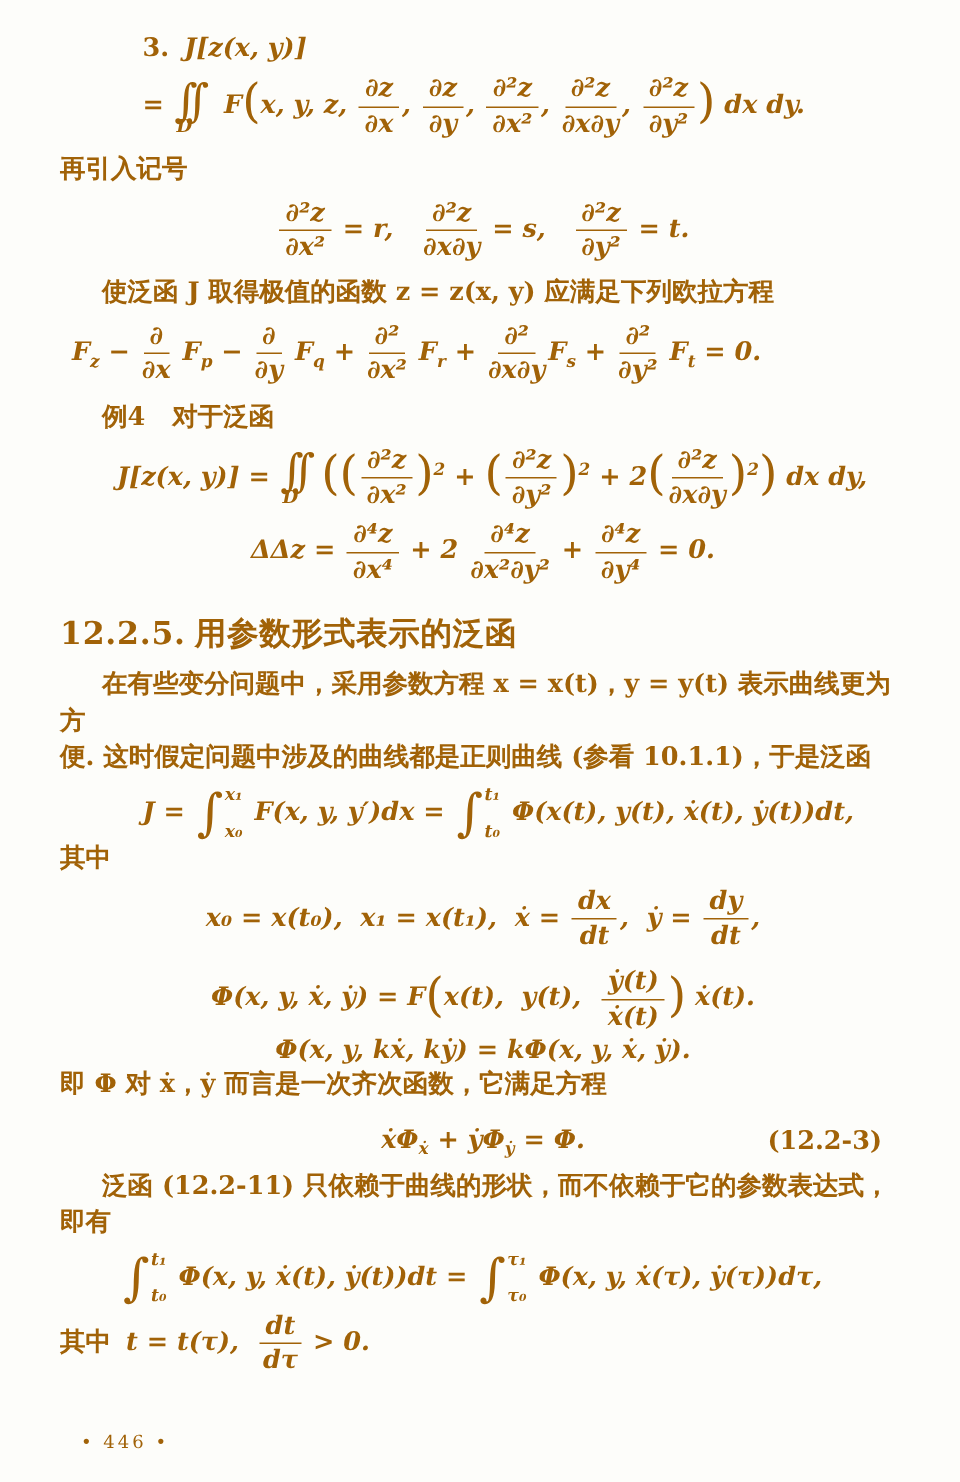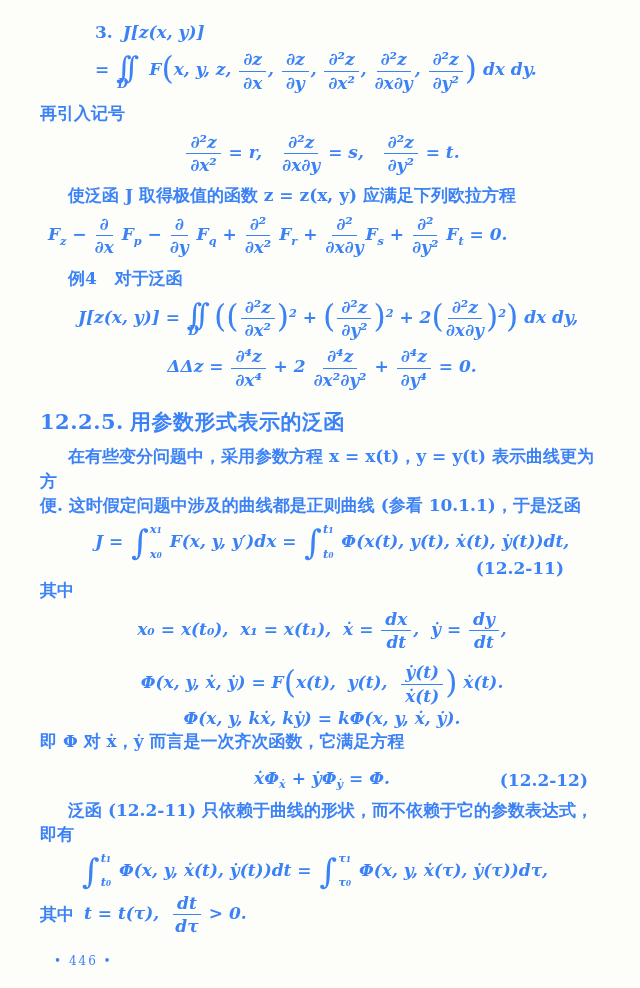--- a/index.html
+++ b/index.html
@@ -1,21 +1,21 @@
 <!DOCTYPE html>
 <html><head>
 <meta charset="utf-8">
 <style>
   html,body { margin:0; padding:0; background:#ffffff; }
   .page {
     position:relative;
     width:640px; height:988px;
     box-sizing:border-box;
     background:#fdfdfa;
-    color:#3b82f6;
+    color:#a16207;
     font-family:"DejaVu Serif","Liberation Serif",serif;
     font-size:17px;
     padding:20px 36px 0 40px;
     overflow:hidden;
   }
   .cjk { font-weight:700; line-height:1.45; }
   .ind { text-indent:28px; }
   .math {
     font-style:italic; font-weight:600;
     white-space:pre-wrap; line-height:1.25;
@@ -84,36 +84,35 @@
   <div class="eq math center">ΔΔz = <span class="frac"><span class="fn">∂⁴z</span><span class="fd">∂x⁴</span></span> + 2 <span class="frac"><span class="fn">∂⁴z</span><span class="fd">∂x²∂y²</span></span> + <span class="frac"><span class="fn">∂⁴z</span><span class="fd">∂y⁴</span></span> = 0.</div>
 
   <div class="sec-h">
     <span class="sec-no">12.2.5.</span><span>用参数形式表示的泛函</span>
   </div>
 
   <div class="cjk ind" style="margin-top:8px">在有些变分问题中，采用参数方程 x = x(t)，y = y(t) 表示曲线更为方</div>
   <div class="cjk">便. 这时假定问题中涉及的曲线都是正则曲线 (参看 10.1.1)，于是泛函</div>
 
   <div class="eq math l55">J = <span class="il"><span class="isym">∫</span><span class="ilims"><span class="ihi">x₁</span><span class="ilo">x₀</span></span></span> F(x, y, y′)dx = <span class="il"><span class="isym">∫</span><span class="ilims"><span class="ihi">t₁</span><span class="ilo">t₀</span></span></span> Φ(x(t), y(t), ẋ(t), ẏ(t))dt,</div>
-  <div class="lbl-line">(12.2-11)</div>
 
   <div class="cjk">其中</div>
 
   <div class="eq math center">x₀ = x(t₀),  x₁ = x(t₁),  ẋ = <span class="frac"><span class="fn">dx</span><span class="fd">dt</span></span>,  ẏ = <span class="frac"><span class="fn">dy</span><span class="fd">dt</span></span>,</div>
 
   <div class="eq math center" style="margin-top:10px">Φ(x, y, ẋ, ẏ) = F<span class="bp">(</span>x(t),  y(t),  <span class="frac"><span class="fn">ẏ(t)</span><span class="fd">ẋ(t)</span></span><span class="bp">)</span> ẋ(t).</div>
 
 
   <div class="eq math center" style="margin-top:2px">Φ(x, y, kẋ, kẏ) = kΦ(x, y, ẋ, ẏ).</div>
 
   <div class="cjk">即 Φ 对 ẋ，ẏ 而言是一次齐次函数，它满足方程</div>
 
   <div class="eqrow">
     <div class="eq math center" style="margin-top:14px">ẋΦ<sub>ẋ</sub> + ẏΦ<sub>ẏ</sub> = Φ.</div>
-    <span class="eqlabel">(12.2-12)</span>
+    <span class="eqlabel">(12.2-3)</span>
   </div>
 
   <div class="cjk ind" style="margin-top:6px">泛函 (12.2-11) 只依赖于曲线的形状，而不依赖于它的参数表达式，即有</div>
 
   <div class="eq math l40"><span class="il"><span class="isym">∫</span><span class="ilims"><span class="ihi">t₁</span><span class="ilo">t₀</span></span></span> Φ(x, y, ẋ(t), ẏ(t))dt = <span class="il"><span class="isym">∫</span><span class="ilims"><span class="ihi">τ₁</span><span class="ilo">τ₀</span></span></span> Φ(x, y, ẋ(τ), ẏ(τ))dτ,</div>
 
   <div class="where-row">
     <span class="cjk">其中</span>
     <span class="math">t = t(τ),  <span class="frac"><span class="fn">dt</span><span class="fd">dτ</span></span> &gt; 0.</span>
   </div>

